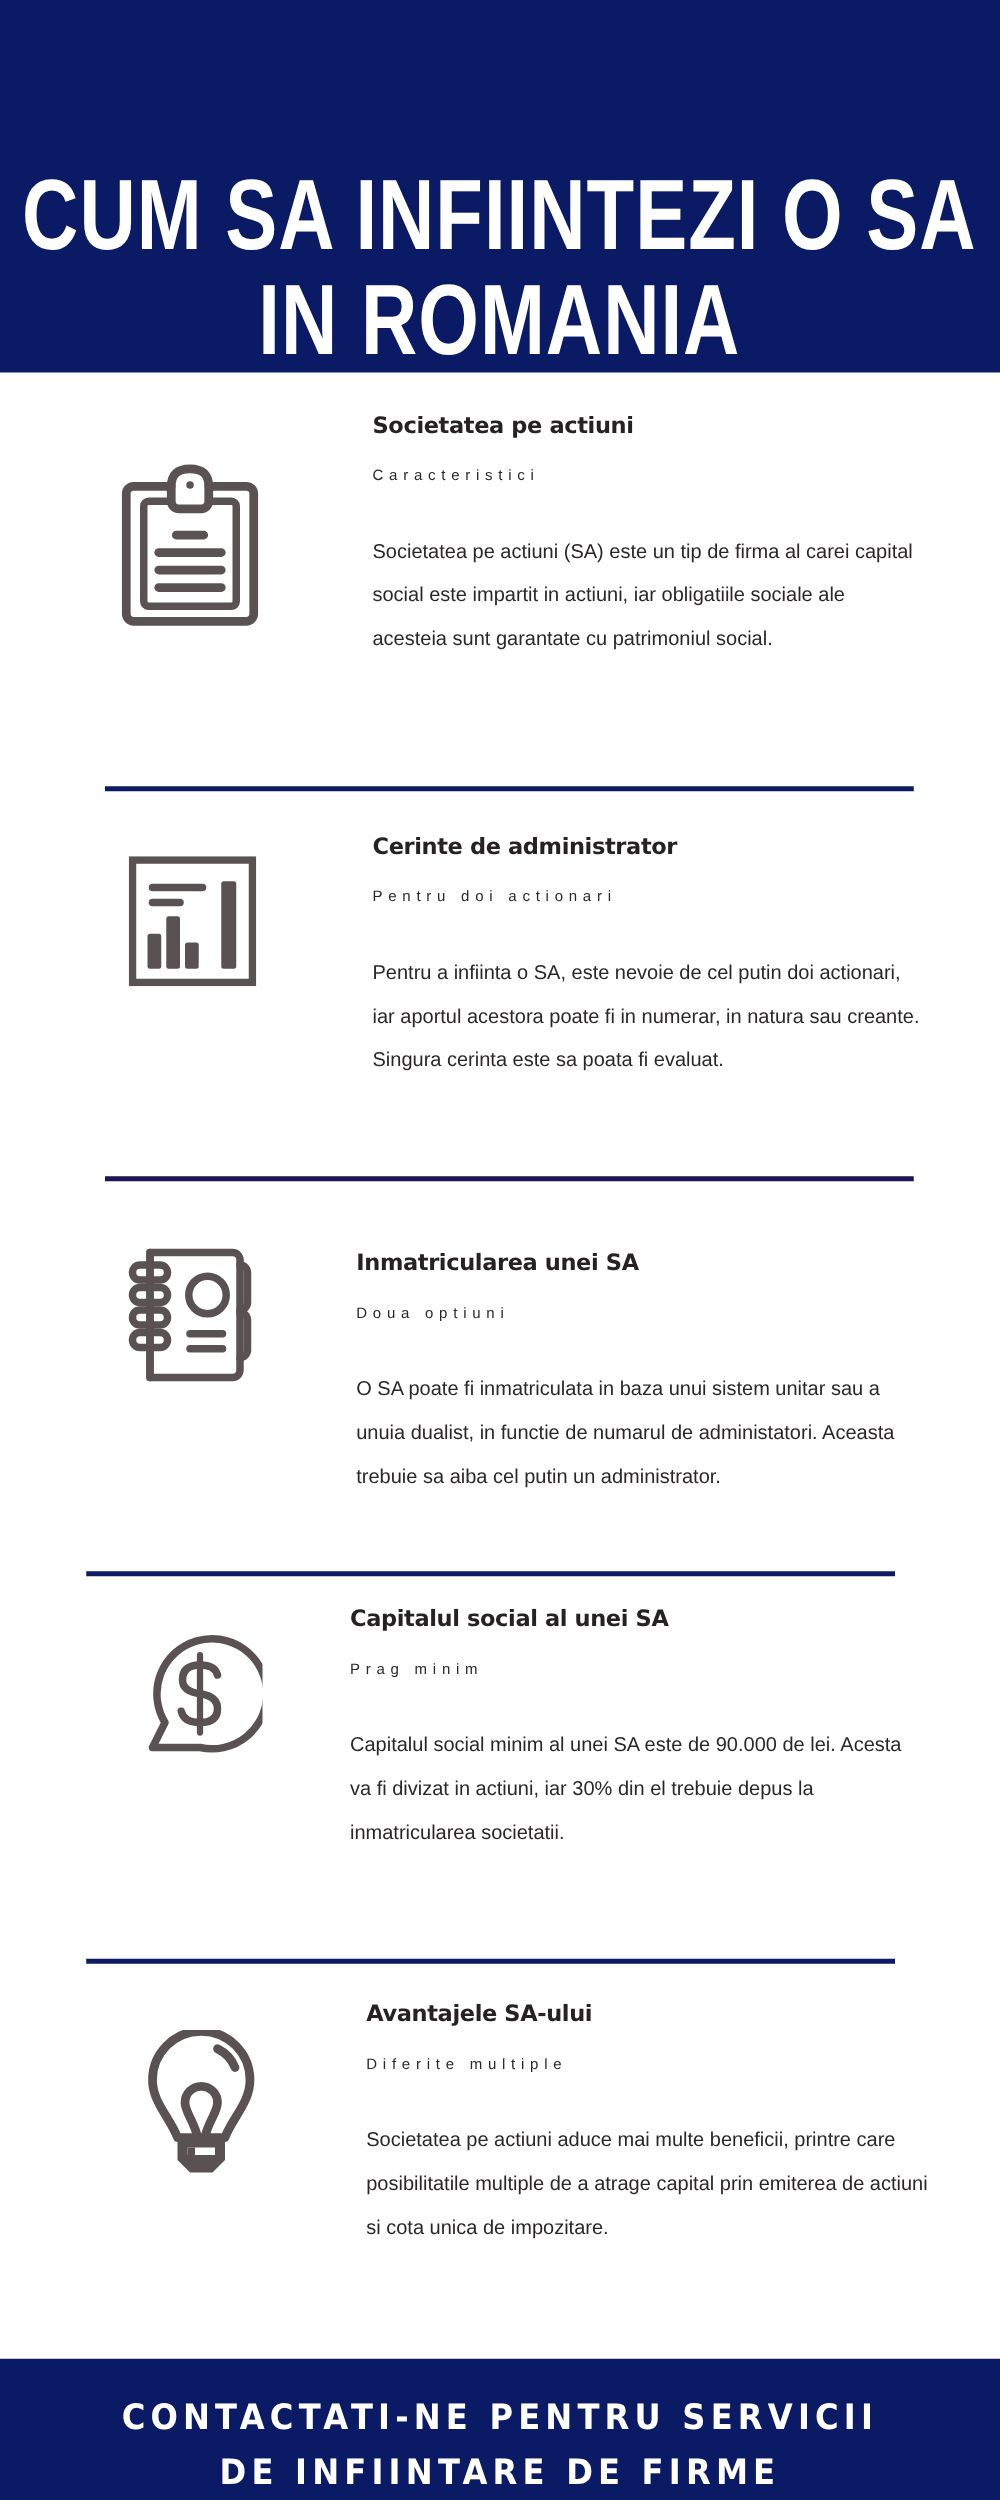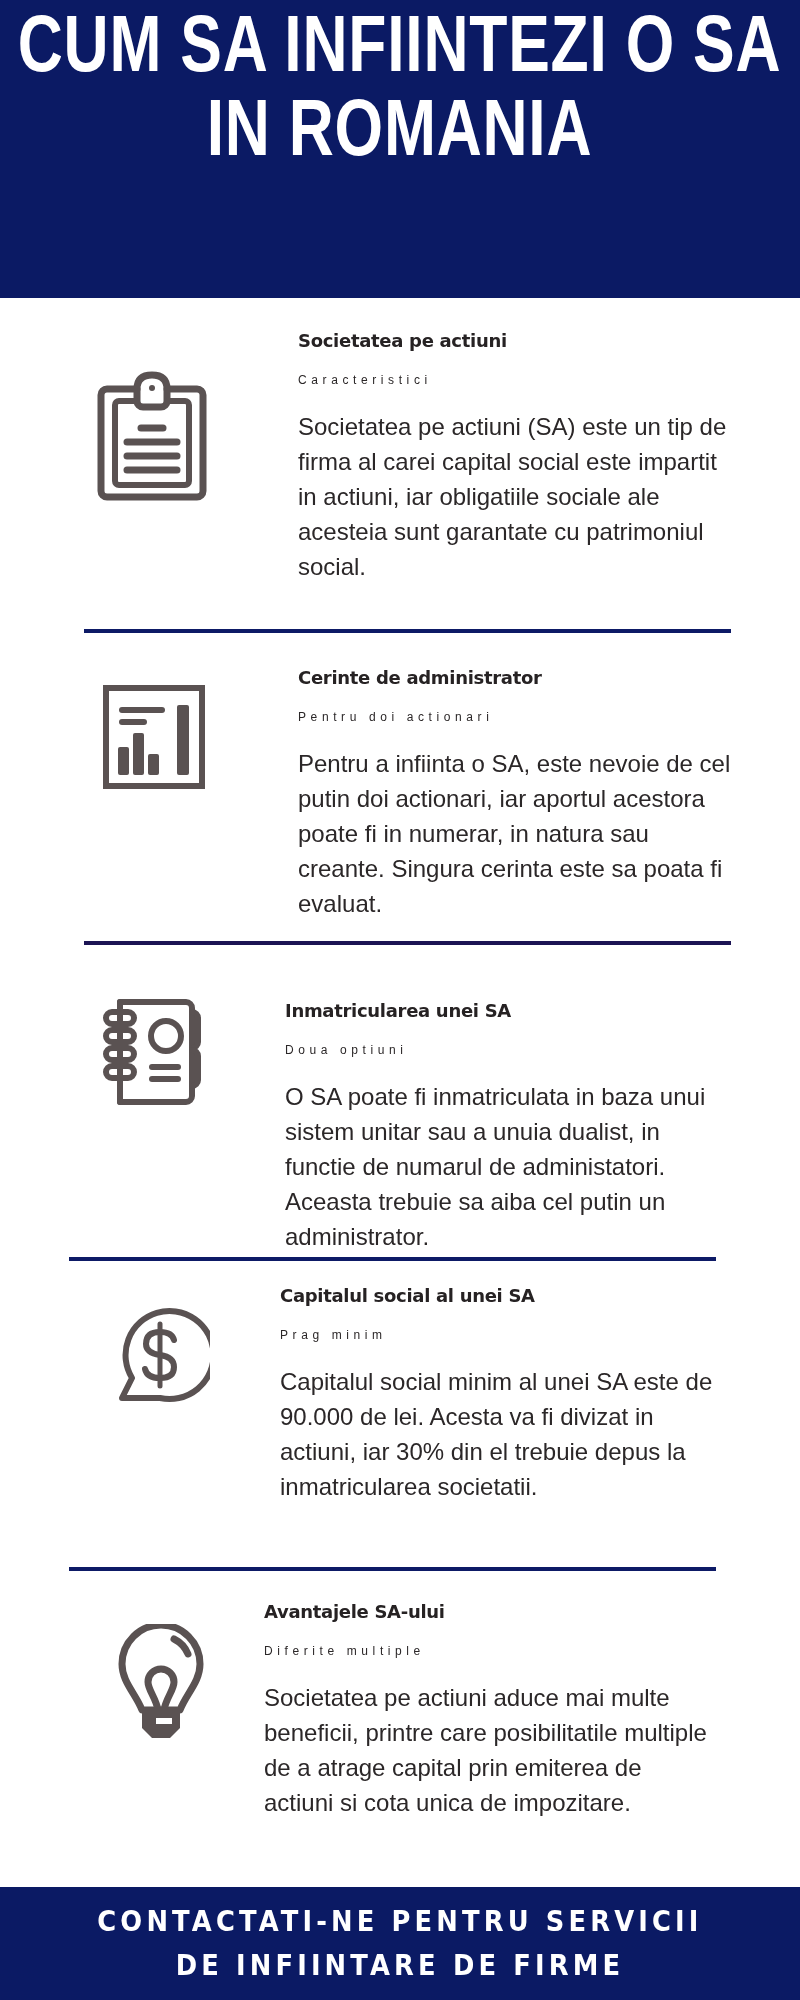--- a/index.html
+++ b/index.html
@@ -2,21 +2,21 @@
 <html><head>
   <meta charset="utf-8">
   <style>
     * { margin: 0; padding: 0; box-sizing: border-box; }
     html, body { width: 800px; height: 2000px; background: #ffffff; overflow: hidden; }
     body { position: relative; font-family: "DejaVu Sans", sans-serif; color: #2b2728; }
 
     .header {
       position: absolute; left: 0; top: 0; width: 800px; height: 298px;
       background: #0b1a64;
-      display: flex; align-items: flex-start; justify-content: center;
+      display: flex; align-items: flex-end; justify-content: center;
     }
     .header-title {
       color: #ffffff; text-align: center;
       font-family: "Liberation Sans", sans-serif; font-weight: 700;
       font-size: 80px; line-height: 84px;
       transform: scaleX(0.78); transform-origin: center;
       white-space: nowrap; letter-spacing: 1px;
       margin-top: 2px;
     }
     .header-title span { display: block; }
@@ -30,31 +30,31 @@
       font-size: 18px; line-height: 28px; color: #262223;
       letter-spacing: -0.3px;
     }
     .sec-sub {
       font-family: "Liberation Sans", sans-serif;
       font-size: 12px; letter-spacing: 4.6px; color: #2b2728;
       margin-top: 14px; line-height: 22px;
     }
     .sec-body {
       font-family: "Liberation Sans", sans-serif;
-      font-size: 24px; line-height: 35px; color: #2b2728;
-      margin-top: 18px;
+      font-size: 16px; line-height: 35px; color: #2b2728;
+      margin-top: 33px;
     }
 
     .divider { position: absolute; height: 4px; background: #0d1a66; }
     .divider.dark { background: #1c1454; }
 
     .footer {
       position: absolute; left: 0; top: 1887px; width: 800px; height: 113px;
       background: #0b1a64;
-      display: flex; align-items: center; justify-content: center;
+      display: flex; align-items: flex-end; justify-content: center;
     }
     .footer-text {
       color: #ffffff; text-align: center;
       font-family: "DejaVu Sans", sans-serif; font-weight: 700;
       font-size: 28px; line-height: 44px; letter-spacing: 4.5px;
       transform: scaleX(0.92);
     }
     .footer-text span { display: block; }
   </style>
 </head>
@@ -164,21 +164,21 @@
       <g fill="none" stroke="#5a5252" stroke-width="7" stroke-linecap="round" stroke-linejoin="round">
         <path d="M24 86 C18 70 4 58 4 40 A39 39 0 0 1 82 40 C82 58 68 70 62 86 Z"></path>
         <path d="M40 86 C38 74 30 66 30 58 A13 13 0 0 1 56 58 C56 66 48 74 46 86"></path>
         <path d="M56 15 Q66 20 70 30"></path>
       </g>
       <path d="M24 86 H62 V104 L52 114 H34 L24 104 Z" fill="#5a5252"></path>
       <rect x="32" y="94" width="22" height="6" fill="#ffffff"></rect>
       <rect x="32" y="94" width="6" height="6" fill="#5a5252"></rect>
     </svg>
   </div>
-  <div class="text-col" style="left:264px; top:1598px; width:450px;">
+  <div class="text-col" style="left:293px; top:1598px; width:450px;">
     <div class="sec-title">Avantajele SA-ului</div>
     <div class="sec-sub">Diferite multiple</div>
     <div class="sec-body">Societatea pe actiuni aduce mai multe beneficii, printre care posibilitatile multiple de a atrage capital prin emiterea de actiuni si cota unica de impozitare.</div>
   </div>
 </div>
 
 <div class="footer">
   <div class="footer-text">
     <span>CONTACTATI-NE PENTRU SERVICII</span>
     <span>DE INFIINTARE DE FIRME</span>

